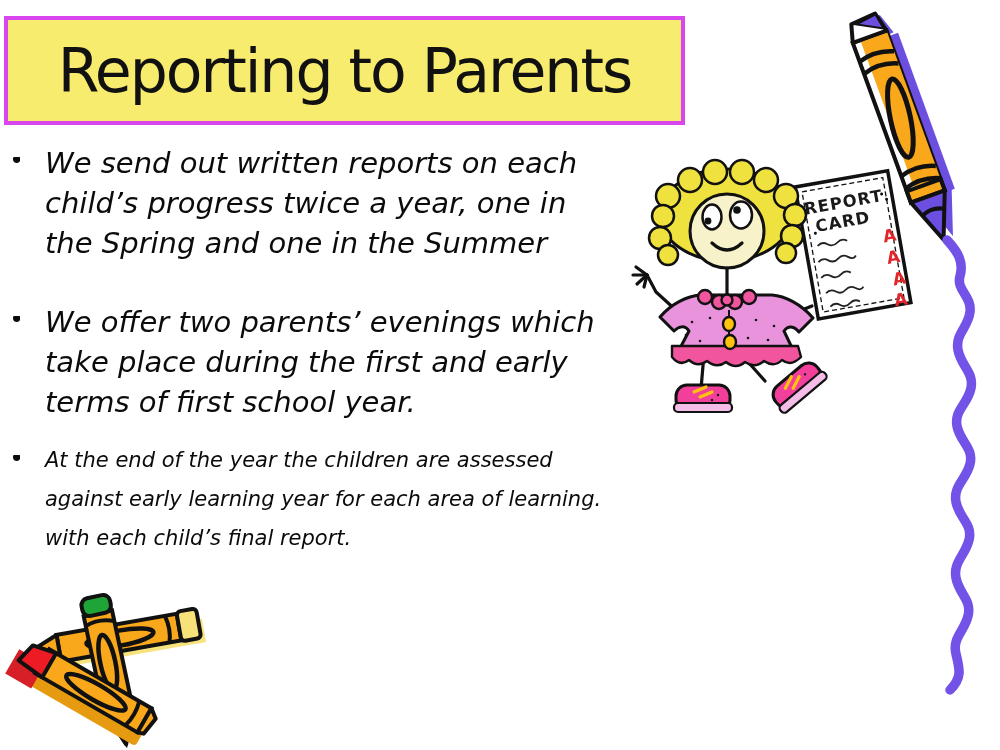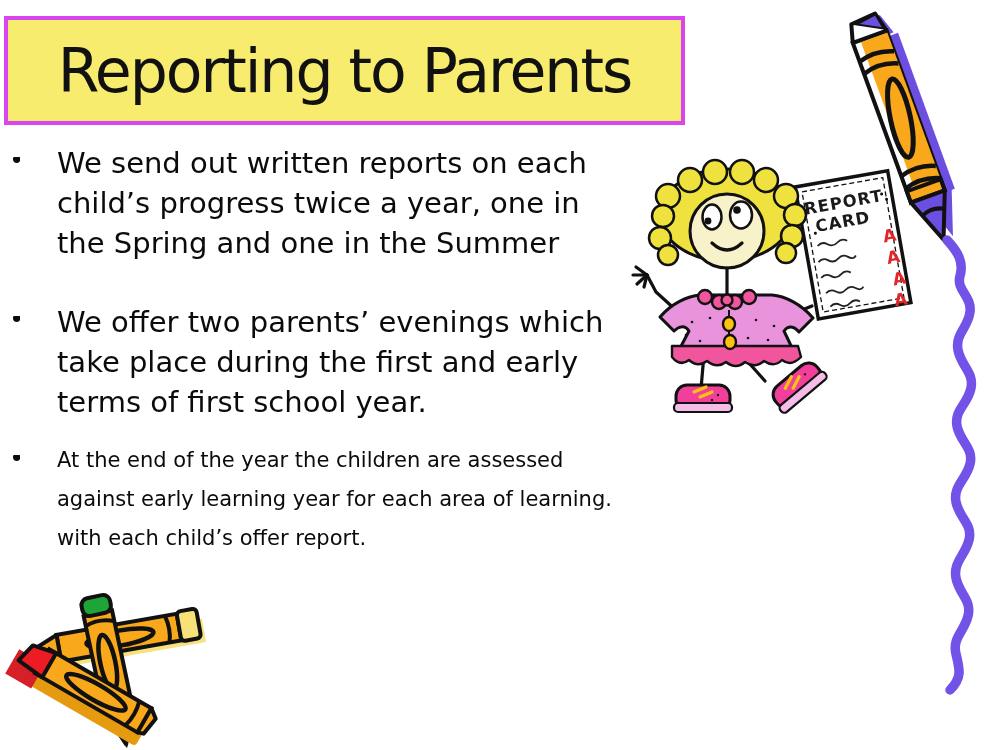--- a/index.html
+++ b/index.html
@@ -13,21 +13,21 @@
     display:flex;align-items:center;justify-content:center;margin-top:8px;
   }
   .banner .title{
     font-size:60px;letter-spacing:-2px;color:#111;white-space:nowrap;
   }
   .bullet{position:absolute;left:12px;}
   .bullet .dot{
     position:absolute;left:1px;top:14px;width:7px;height:7px;
     overflow:hidden;color:#0b0b0b;font-size:26px;line-height:7px;text-indent:-4px;
   }
-  .bullet .lines{margin-left:45px;}
+  .bullet .lines{margin-left:33px;font-style:italic;}
   .b12 .lines{font-size:29px;line-height:40px;}
   .b3  .lines{font-size:21px;line-height:39px;}
   .bullet .line{white-space:nowrap;}
   #bullet-1{top:143px;width:640px;}
   #bullet-2{top:302px;width:640px;}
   #bullet-3{top:441px;width:960px;}
   svg{position:absolute;display:block;}
   #girl-svg{left:610px;top:155px;}
   #crayon-tr-svg{left:830px;top:0px;}
   #squiggle-svg{left:925px;top:225px;}
@@ -60,21 +60,21 @@
       <div class="line">take place during the first and early</div>
       <div class="line">terms of first school year.</div>
     </div>
   </div>
 
   <div class="bullet b3" id="bullet-3">
     <span class="dot">•</span>
     <div class="lines">
       <div class="line">At the end of the year the children are assessed</div>
       <div class="line">against early learning year for each area of learning.</div>
-      <div class="line">with each child’s offer report.</div>
+      <div class="line">with each child’s final report.</div>
     </div>
   </div>
 
   <svg id="girl-svg" width="310" height="275" viewBox="610 155 310 275">
 
     <g transform="rotate(-10 852 245)">
       <rect x="806" y="178" width="94" height="134" fill="#FFFFFF" stroke="#111" stroke-width="3.5"></rect>
       <rect x="812" y="184" width="82" height="122" fill="none" stroke="#111" stroke-width="1.3" stroke-dasharray="5 3"></rect>
       <text class="card-text" x="851" y="207" font-size="16.5" text-anchor="middle" letter-spacing="1">REPORT</text>
       <text class="card-text" x="847" y="226" font-size="16.5" text-anchor="middle" letter-spacing="1">CARD</text>

